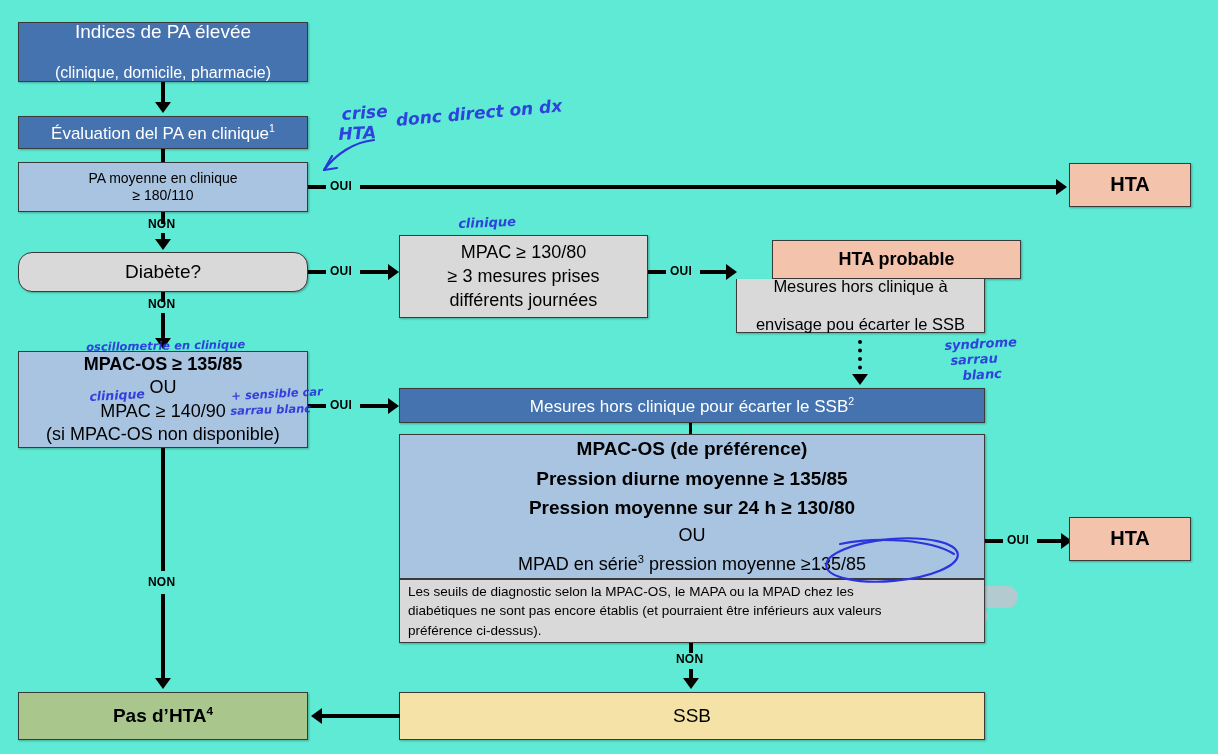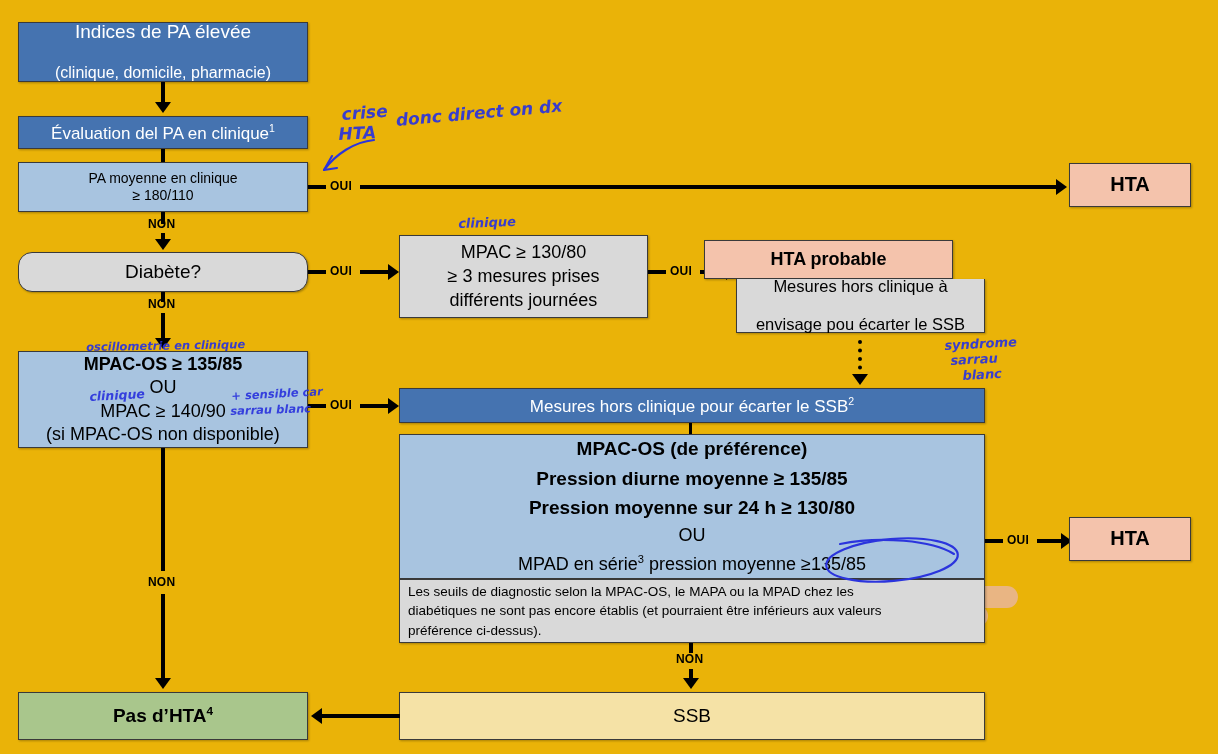--- a/index.html
+++ b/index.html
@@ -4,21 +4,21 @@
 <style>
   html,body{margin:0;padding:0;background:#ffffff;}
   body{
     font-family:"Liberation Sans","DejaVu Sans",sans-serif;
     -webkit-font-smoothing:antialiased;
   }
   #canvas{
     position:relative;
     width:1218px;
     height:754px;
-    background:#eab308;
+    background:#5eead4;
     overflow:hidden;
   }
   .box{
     position:absolute;
     box-sizing:border-box;
     border:1.5px solid #3a3a3a;
     display:flex;
     flex-direction:column;
     align-items:center;
     justify-content:center;
@@ -164,21 +164,21 @@
     <span class="ln">MPAC ≥ 130/80</span>
     <span class="ln" style="margin-top:3px;">≥ 3 mesures prises</span>
     <span class="ln" style="margin-top:3px;">différents journées</span>
   </div>
 
   <div class="hline" style="left:648px;top:270px;width:18px;"></div>
   <div class="lbl" style="left:670px;top:264px;">OUI</div>
   <div class="hline" style="left:700px;top:270px;width:28px;"></div>
   <div class="arrowright" style="left:726px;top:264px;"></div>
 
-  <div class="box salmon" style="left:704px;top:240px;width:249px;height:39px;font-size:18px;">
+  <div class="box salmon" style="left:772px;top:240px;width:249px;height:39px;font-size:18px;">
     <span class="ln bold">HTA probable</span>
   </div>
   <div class="box gray" style="left:736px;top:279px;width:249px;height:54px;font-size:16.5px;border-top:none;">
     <span class="ln">Mesures hors clinique à</span>
     <span class="ln" style="margin-top:18px;">envisage pou écarter le SSB</span>
   </div>
 
   <div class="dotline" style="left:858px;top:340px;height:38px;"></div>
   <div class="arrowdown" style="left:852px;top:374px;"></div>
 

